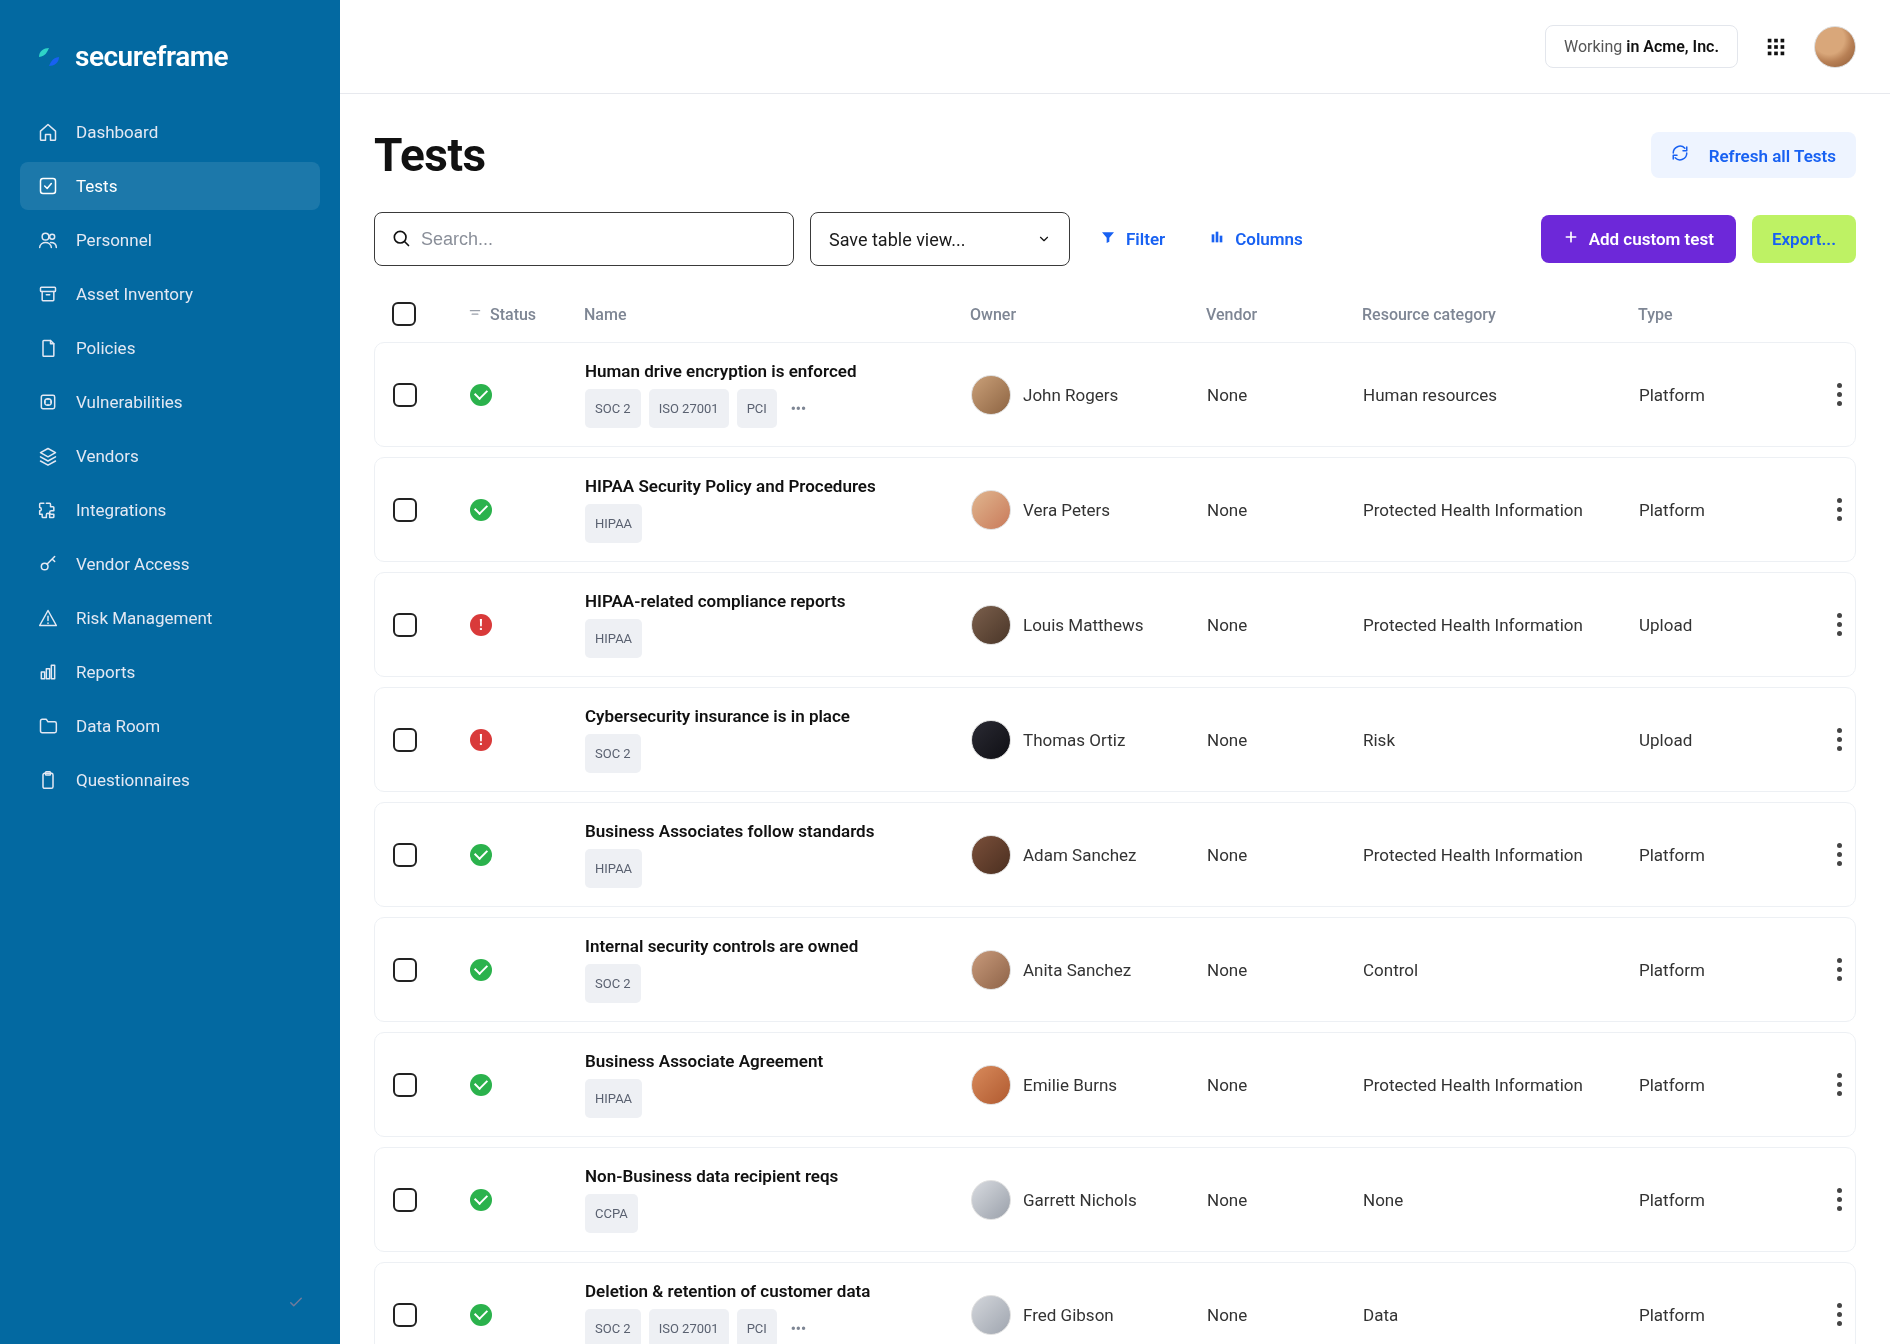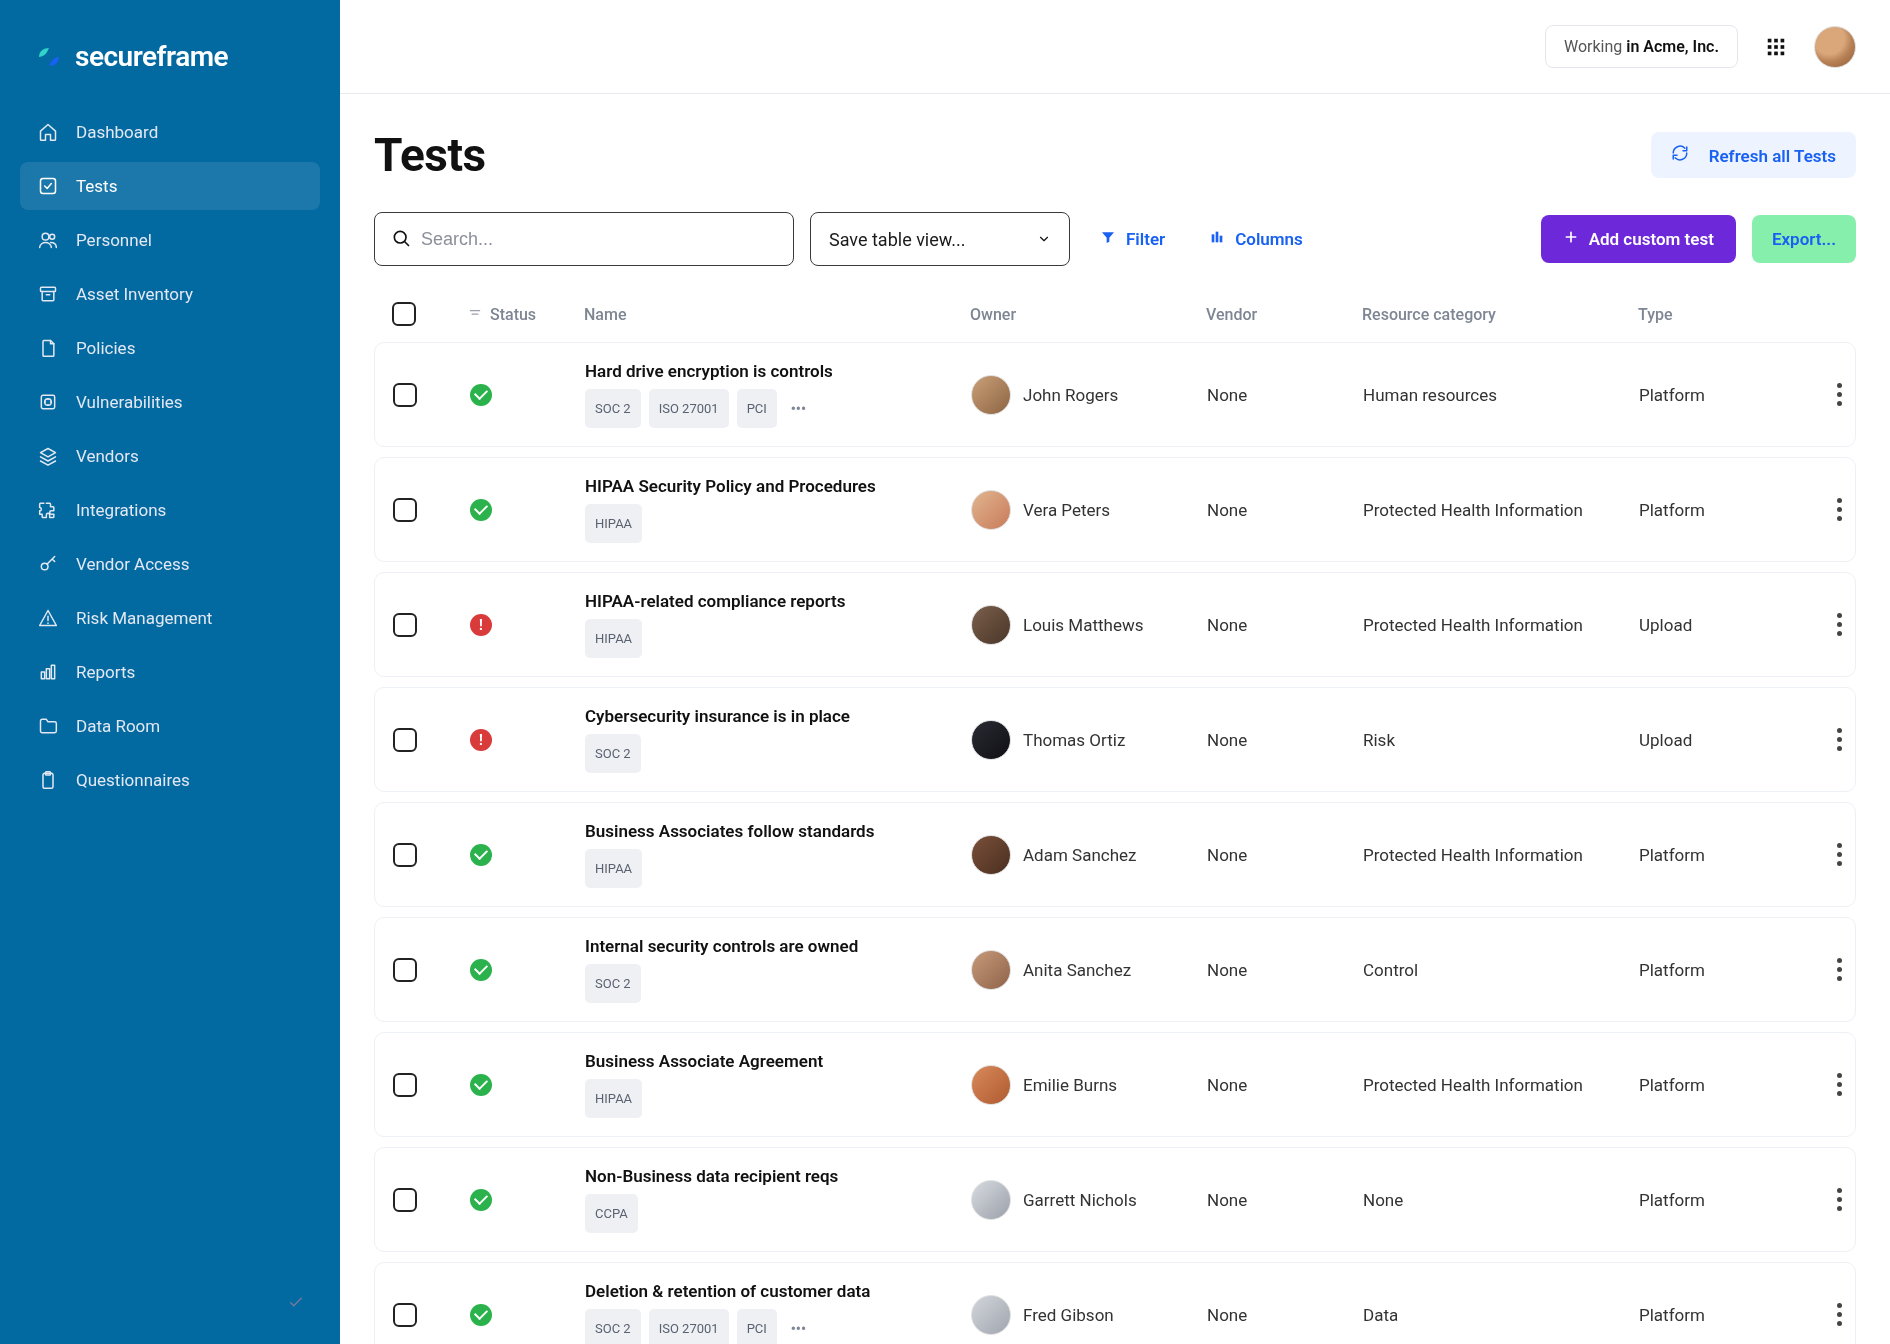--- a/index.html
+++ b/index.html
@@ -95,21 +95,21 @@
     color:#1861f2; font-weight:600; font-size:17px; cursor:pointer;
     padding: 10px 14px; border-radius:6px;
   }
   .spacer { flex:1; }
   .primary-btn {
     display:flex; align-items:center; gap:10px;
     background:#6d28d9; color:#fff; font-weight:600;
     padding: 14px 22px; border-radius:8px; font-size:17px; cursor:pointer;
   }
   .ghost-btn {
-    background:#86efac; color:#1861f2; font-weight:600;
+    background:#bef264; color:#1861f2; font-weight:600;
     padding: 14px 20px; border-radius:8px; font-size:17px; cursor:pointer;
   }
 
   
   .table { width:100%; }
   .thead {
     display:grid;
     grid-template-columns: 70px 110px 380px 230px 150px 270px 140px 70px;
     align-items:center;
     padding: 14px 18px 16px 18px;
@@ -412,21 +412,21 @@
         </div>
         <div id="tbody">
             <div class="trow">
               <div>
                 <div class="checkbox"></div>
               </div>
               <div class="status-dot">
                 <div class="dot-ok"></div>
               </div>
               <div class="name-cell">
-                <div class="name">Hard drive encryption is controls</div>
+                <div class="name">Human drive encryption is enforced</div>
                 <div class="tags">
                   <span class="tag">SOC 2</span>
                   <span class="tag">ISO 27001</span>
                   <span class="tag">PCI</span>
                   <span class="tag-more">•••</span>
                 </div>
               </div>
               <div class="owner-cell">
                 <div class="owner-avatar" style="background: linear-gradient(135deg,#caa079,#8d6442);"></div>
                 <span>John Rogers</span>

